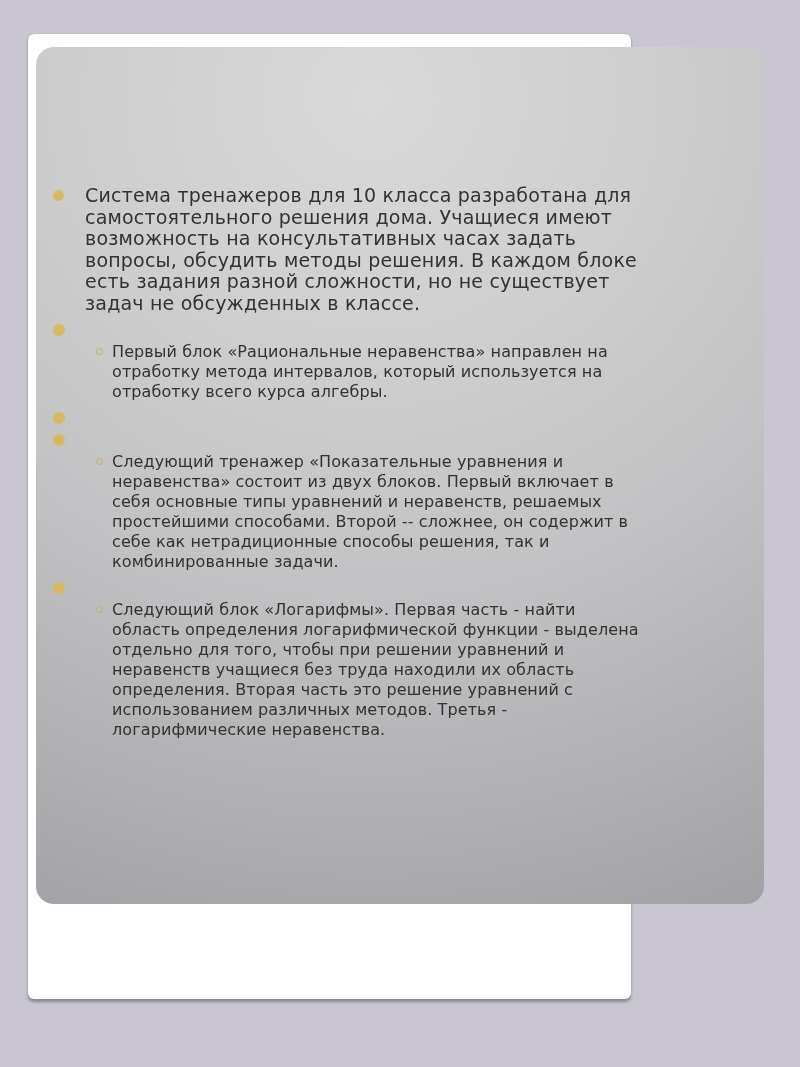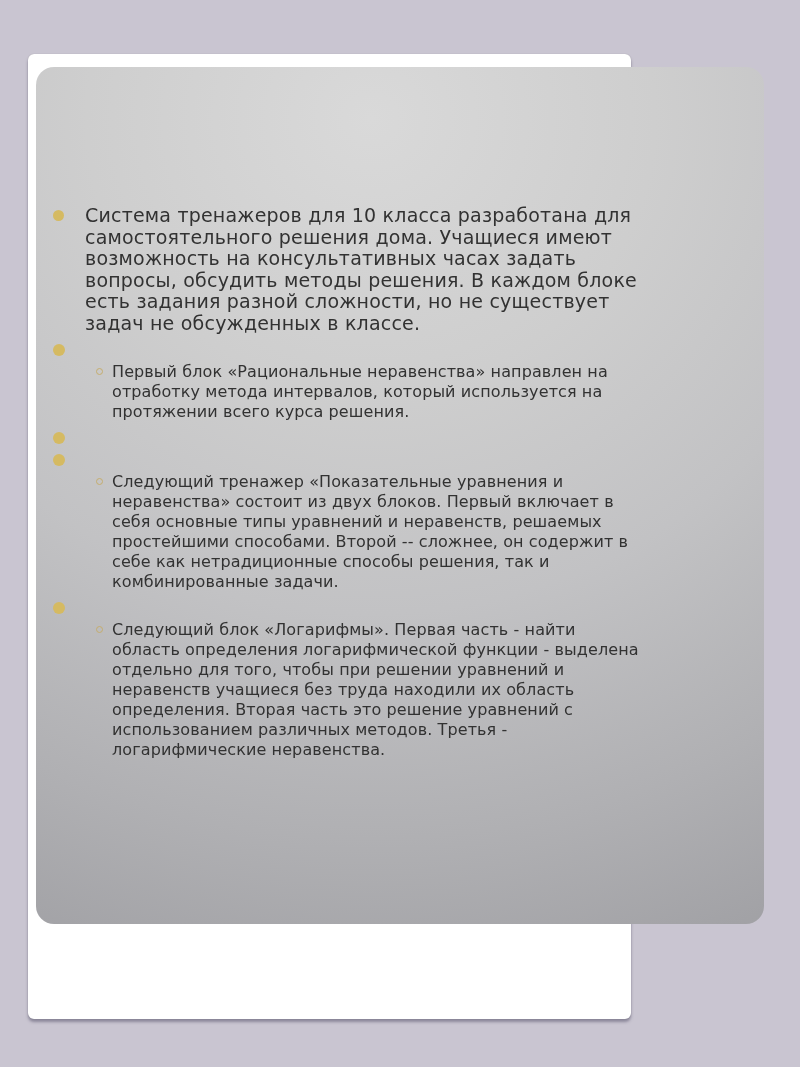--- a/index.html
+++ b/index.html
@@ -5,21 +5,21 @@
   html,body{margin:0;padding:0;}
   body{
     width:800px;height:1067px;
     background:#c9c5d1;
     font-family:"DejaVu Sans","Liberation Sans",sans-serif;
     overflow:hidden;
     position:relative;
   }
   .page{
     position:absolute;
-    left:28px;top:54px;
+    left:28px;top:34px;
     width:603px;height:965px;
     background:#ffffff;
     border-radius:6px;
     box-shadow:0 3px 3px rgba(90,85,110,0.55), 0 0 1px rgba(0,0,0,0.25);
   }
   .panel{
     position:absolute;
     left:8px;top:13px;
     width:728px;height:857px;
     border-radius:18px;
@@ -88,21 +88,21 @@
       </div>
 
       <div class="row l1 blank">
         <span class="dot"></span>
       </div>
 
       <div class="row l2 para">
         <span class="ring"></span>
         <div class="txt">Первый блок «Рациональные неравенства» направлен на
 отработку метода интервалов, который используется на
-протяжении всего курса решения.</div>
+отработку всего курса алгебры.</div>
       </div>
 
       <div class="row l1 blank">
         <span class="dot"></span>
       </div>
 
 
       <div class="row l1 blank">
         <span class="dot"></span>
       </div>

